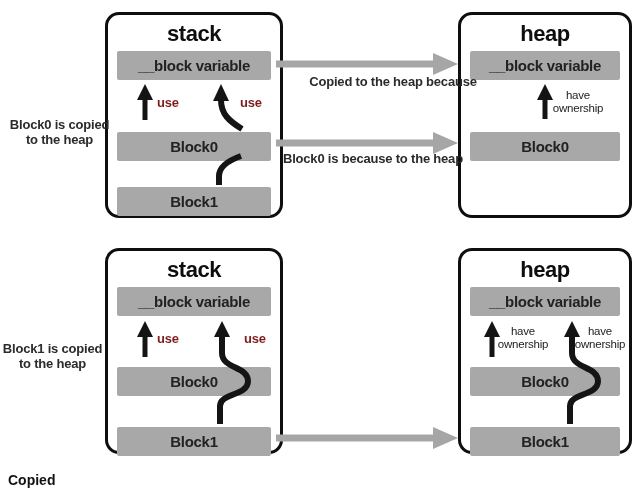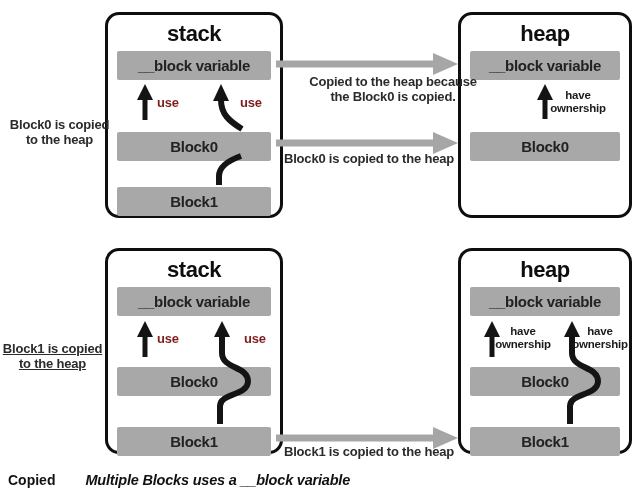--- a/index.html
+++ b/index.html
@@ -22,21 +22,21 @@
   }
   .note{
     position:absolute;text-align:center;font-size:13px;font-weight:700;
     color:#2b2b2b;line-height:15px;letter-spacing:-0.2px;z-index:6;white-space:nowrap;
   }
   .small-label{
     position:absolute;text-align:center;font-size:13px;font-weight:700;
     color:#7f1d1d;z-index:6;letter-spacing:-0.2px;
   }
   .own-label{
-    position:absolute;text-align:center;font-size:11.5px;font-weight:700;
+    position:absolute;text-align:center;font-size:11.5px;font-weight:400;
     color:#1c1c1c;line-height:13px;z-index:6;letter-spacing:-0.2px;
   }
   .arrows{position:absolute;left:0;top:0;z-index:5;pointer-events:none;}
   .caption{
     position:absolute;left:8px;top:472px;display:flex;align-items:baseline;z-index:6;
   }
   .caption .cap-label{font-size:14px;font-weight:700;color:#111;}
   .caption .cap-text{font-size:14.5px;font-weight:700;font-style:italic;color:#111;margin-left:30px;letter-spacing:-0.2px;}
 </style>
 </head>
@@ -65,25 +65,24 @@
   <div class="small-label" style="left:153px;top:95px;width:30px;">use</div>
   <div class="small-label" style="left:236px;top:95px;width:30px;">use</div>
 
   <div class="own-label" style="left:548px;top:89px;width:60px;">
     <div>have</div>
     <div>ownership</div>
   </div>
 
   <div class="note" style="left:283px;top:74px;width:172px;margin-left:24px;">
     <div>Copied to the heap because</div>
-    <div>the Block0 is copied.</div>
   </div>
-  <div class="note" style="left:283px;top:151px;width:172px;">Block0 is copied to the heap</div>
+  <div class="note" style="left:283px;top:151px;width:172px;">Block0 is because to the heap</div>
 
-  <div class="note" style="left:0;top:341px;width:105px;text-decoration:underline;">
+  <div class="note" style="left:0;top:341px;width:105px;">
     <div>Block1 is copied</div>
     <div>to the heap</div>
   </div>
 
   <div class="box" style="left:105px;top:248px;width:178px;height:206px;">
     <div class="box-title">stack</div>
     <div class="bar" style="top:36px;">__block variable</div>
     <div class="bar" style="top:116px;">Block0</div>
     <div class="bar" style="top:176px;">Block1</div>
   </div>
@@ -100,21 +99,20 @@
 
   <div class="own-label" style="left:493px;top:325px;width:60px;">
     <div>have</div>
     <div>ownership</div>
   </div>
   <div class="own-label" style="left:570px;top:325px;width:60px;">
     <div>have</div>
     <div>ownership</div>
   </div>
 
-  <div class="note" style="left:283px;top:444px;width:172px;">Block1 is copied to the heap</div>
 
   <svg class="arrows" width="640" height="500" viewBox="0 0 640 500">
 
     <g stroke="#a6a6a6" stroke-width="7" fill="#a6a6a6">
       <path d="M276 64 L436 64" fill="none"></path>
       <path d="M458 64 L433 53 L433 75 Z" stroke="none"></path>
       <path d="M276 143 L436 143" fill="none"></path>
       <path d="M458 143 L433 132 L433 154 Z" stroke="none"></path>
       <path d="M276 438 L436 438" fill="none"></path>
       <path d="M458 438 L433 427 L433 449 Z" stroke="none"></path>
@@ -137,16 +135,15 @@
     <path d="M222 321 L214 337 L230 337 Z" fill="#141414"></path>
 
     <path d="M492 357 L492 337" stroke="#141414" stroke-width="5" fill="none"></path>
     <path d="M492 321 L484 337 L500 337 Z" fill="#141414"></path>
     <path d="M570 424 L570 406 C570 393 598 396 598 381 C598 366 572 369 572 353 L572 337" stroke="#141414" stroke-width="6" fill="none"></path>
     <path d="M572 321 L564 337 L580 337 Z" fill="#141414"></path>
   </svg>
 
   <div class="caption">
     <span class="cap-label">Copied</span>
-    <span class="cap-text">Multiple Blocks uses a __block variable</span>
   </div>
 
 </div>
 
 </body></html>

